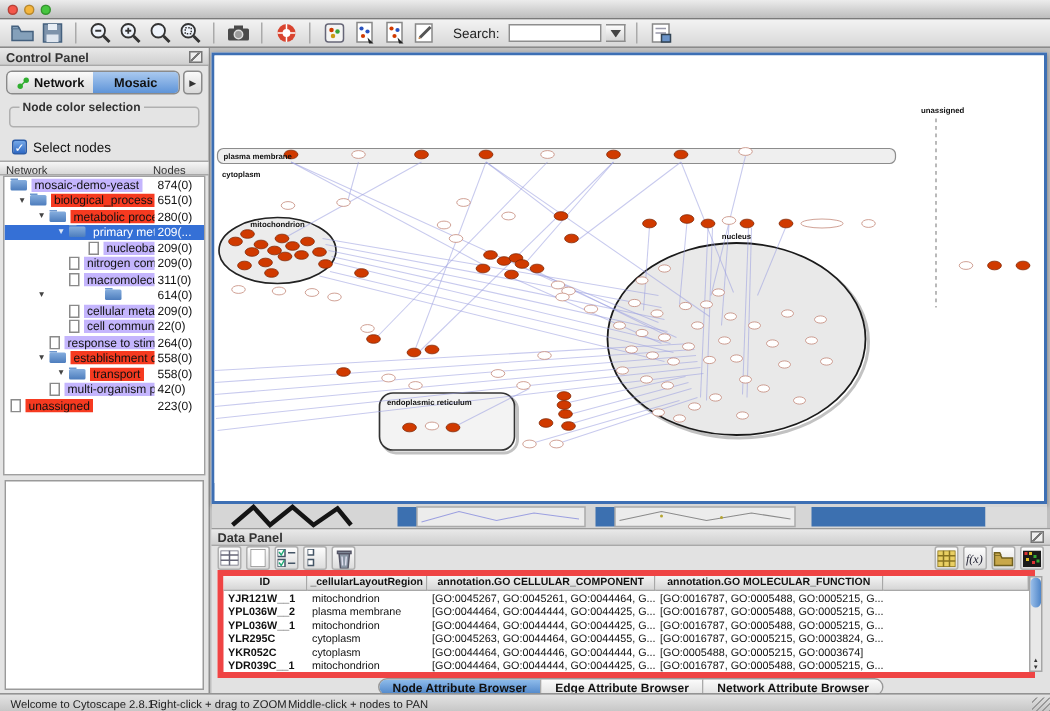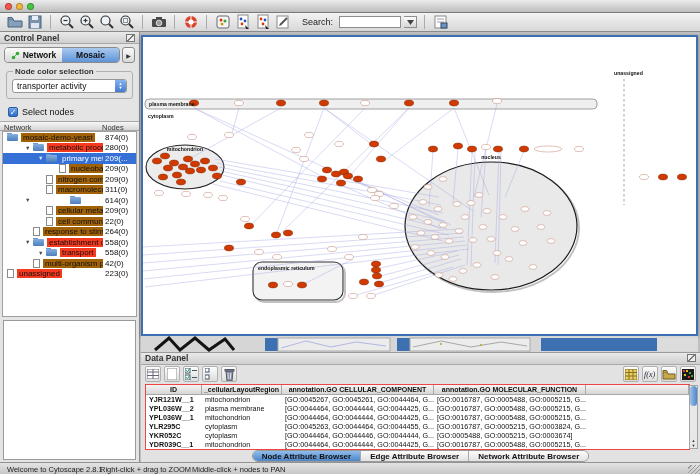--- a/index.html
+++ b/index.html
@@ -61,21 +61,21 @@
   .trow{display:flex;align-items:center;height:10.5px;position:relative;font-size:8px;white-space:nowrap}
   .trow.sel{background:#3570d6;color:#fff}
   .tleft{flex:0 0 100px;display:flex;align-items:center;overflow:hidden}
   .texp{font-size:5.5px;color:#444;width:8px;flex:0 0 8px}
   .trow.sel .texp{color:#dce7f7}
   .ticon{flex:0 0 auto;margin-right:3px}
   .ticon.folder{width:11px;height:7px;border-radius:1px;background:linear-gradient(#86aede,#4d7dbd);position:relative}
   .ticon.folder::before{content:"";position:absolute;top:-2px;left:0;width:5px;height:2px;background:#6d97cf;border-radius:1px 1px 0 0}
   .ticon.doc{width:7px;height:9px;background:#fff;border:1px solid #8a8a8a}
   .tlabel{padding:0 2px}
-  .tlabel.green{background:#a16207}
+  .tlabel.green{background:#c4b5fd}
   .tlabel.red{background:#f63a20}
   .tcount{flex:0 0 36px;padding-left:2px}
   .birdseye{height:140px;margin:3px 3px 2px 3px;background:#fff;border:1px solid #9a9a9a}
   
   .netframe{position:absolute;left:141px;top:3px;width:557px;height:301px;
     border:2px solid #3d6fb4;background:#fff;box-shadow:0 1px 3px rgba(0,0,0,.4)}
   .ftitle{height:12px;background:linear-gradient(#e9e9e9,#bfbfbf);border-bottom:1px solid #8a8a8a;
     display:flex;align-items:center;position:relative}
   .ftitle .lights{margin-left:4px;gap:3px}
   .ftitle .light{width:6px;height:6px}
@@ -96,21 +96,21 @@
   .rlabel.mid{text-anchor:middle}
   
   .winstrip{position:absolute;left:141px;top:304px;width:557px;height:16px;overflow:hidden}
   
   .dpanel{position:absolute;left:141px;top:320px;width:559px;height:110px;background:#e2e2e2;
     border-top:1px solid #9a9a9a;display:flex;flex-direction:column}
   .dtoolbar{height:20px;display:flex;align-items:center;padding:0 4px;gap:3px;background:#e2e2e2}
   .dbtn{width:16px;height:16px;border:1px solid #b0b0b0;border-radius:2px;
     background:linear-gradient(#fdfdfd,#dcdcdc);display:flex;align-items:center;justify-content:center}
   .dspacer{flex:1}
-  .dtable{margin:0 10px 0 4px;background:#fff;border:1px solid #ef4444;position:relative;flex:0 0 auto}
+  .dtable{margin:0 10px 0 4px;background:#fff;border:4px solid #ef4444;position:relative;flex:0 0 auto}
   .dhead{display:flex;height:10px}
   .dhc{background:linear-gradient(#f4f4f4,#d6d6d6);border-right:1px solid #a8a8a8;border-bottom:1px solid #a8a8a8;
     font-size:7px;font-weight:bold;text-align:center;overflow:hidden;white-space:nowrap;line-height:10px}
   .drow{display:flex;height:9px}
   .dc{font-size:7.2px;line-height:9px;padding-left:3px;overflow:hidden;white-space:nowrap}
   .c0{width:56px}.c1{width:80px}.c2{width:152px}.c3{width:152px}.c4{flex:1}
   .drow .c0{font-weight:bold}
   .vscroll{position:absolute;right:-9px;top:0;width:9px;height:100%;border:1px solid #a5a5a5;background:#e8e8e8}
   .vthumb{position:absolute;top:0;left:0;width:7px;height:20px;border-radius:4px;background:linear-gradient(90deg,#9cc0ea,#4f86c9)}
   .varrows{position:absolute;bottom:0;left:0;width:7px;font-size:4px;line-height:5px;text-align:center;color:#333}
@@ -262,43 +262,44 @@
           <span>Network</span>
         </div>
         <div class="seg sel">
           <span>Mosaic</span>
         </div>
       </div>
       <div class="tabarrow">▶</div>
     </div>
     <div class="groupbox">
       <span class="legend">Node color selection</span>
-      <div class="combo">
-        <span class="val">transporter activity</span>
-        <span class="stepper">
-            <span>▲</span>
-            <span>▼</span>
-          </span>
-      </div>
     </div>
     <div class="checkrow">
       <span class="checkbox">✓</span>
       <span>Select nodes</span>
     </div>
     <div class="treeheader">
       <span class="h0">Network</span>
       <span class="h1">Nodes</span>
     </div>
     <div class="treeview">
         <div class="trow">
           <div class="tleft" style="padding-left: 4px;">
             <span class="ticon folder"></span>
             <span class="tlabel green">mosaic-demo-yeast</span>
           </div>
           <span class="tcount">874(0)</span>
+        </div>
+        <div class="trow">
+          <div class="tleft" style="padding-left: 9px;">
+            <span class="texp">▼</span>
+            <span class="ticon folder"></span>
+            <span class="tlabel red">biological_process</span>
+          </div>
+          <span class="tcount">651(0)</span>
         </div>
         <div class="trow">
           <div class="tleft" style="padding-left: 22px;">
             <span class="texp">▼</span>
             <span class="ticon folder"></span>
             <span class="tlabel red">metabolic process</span>
           </div>
           <span class="tcount">280(0)</span>
         </div>
         <div class="trow sel">

